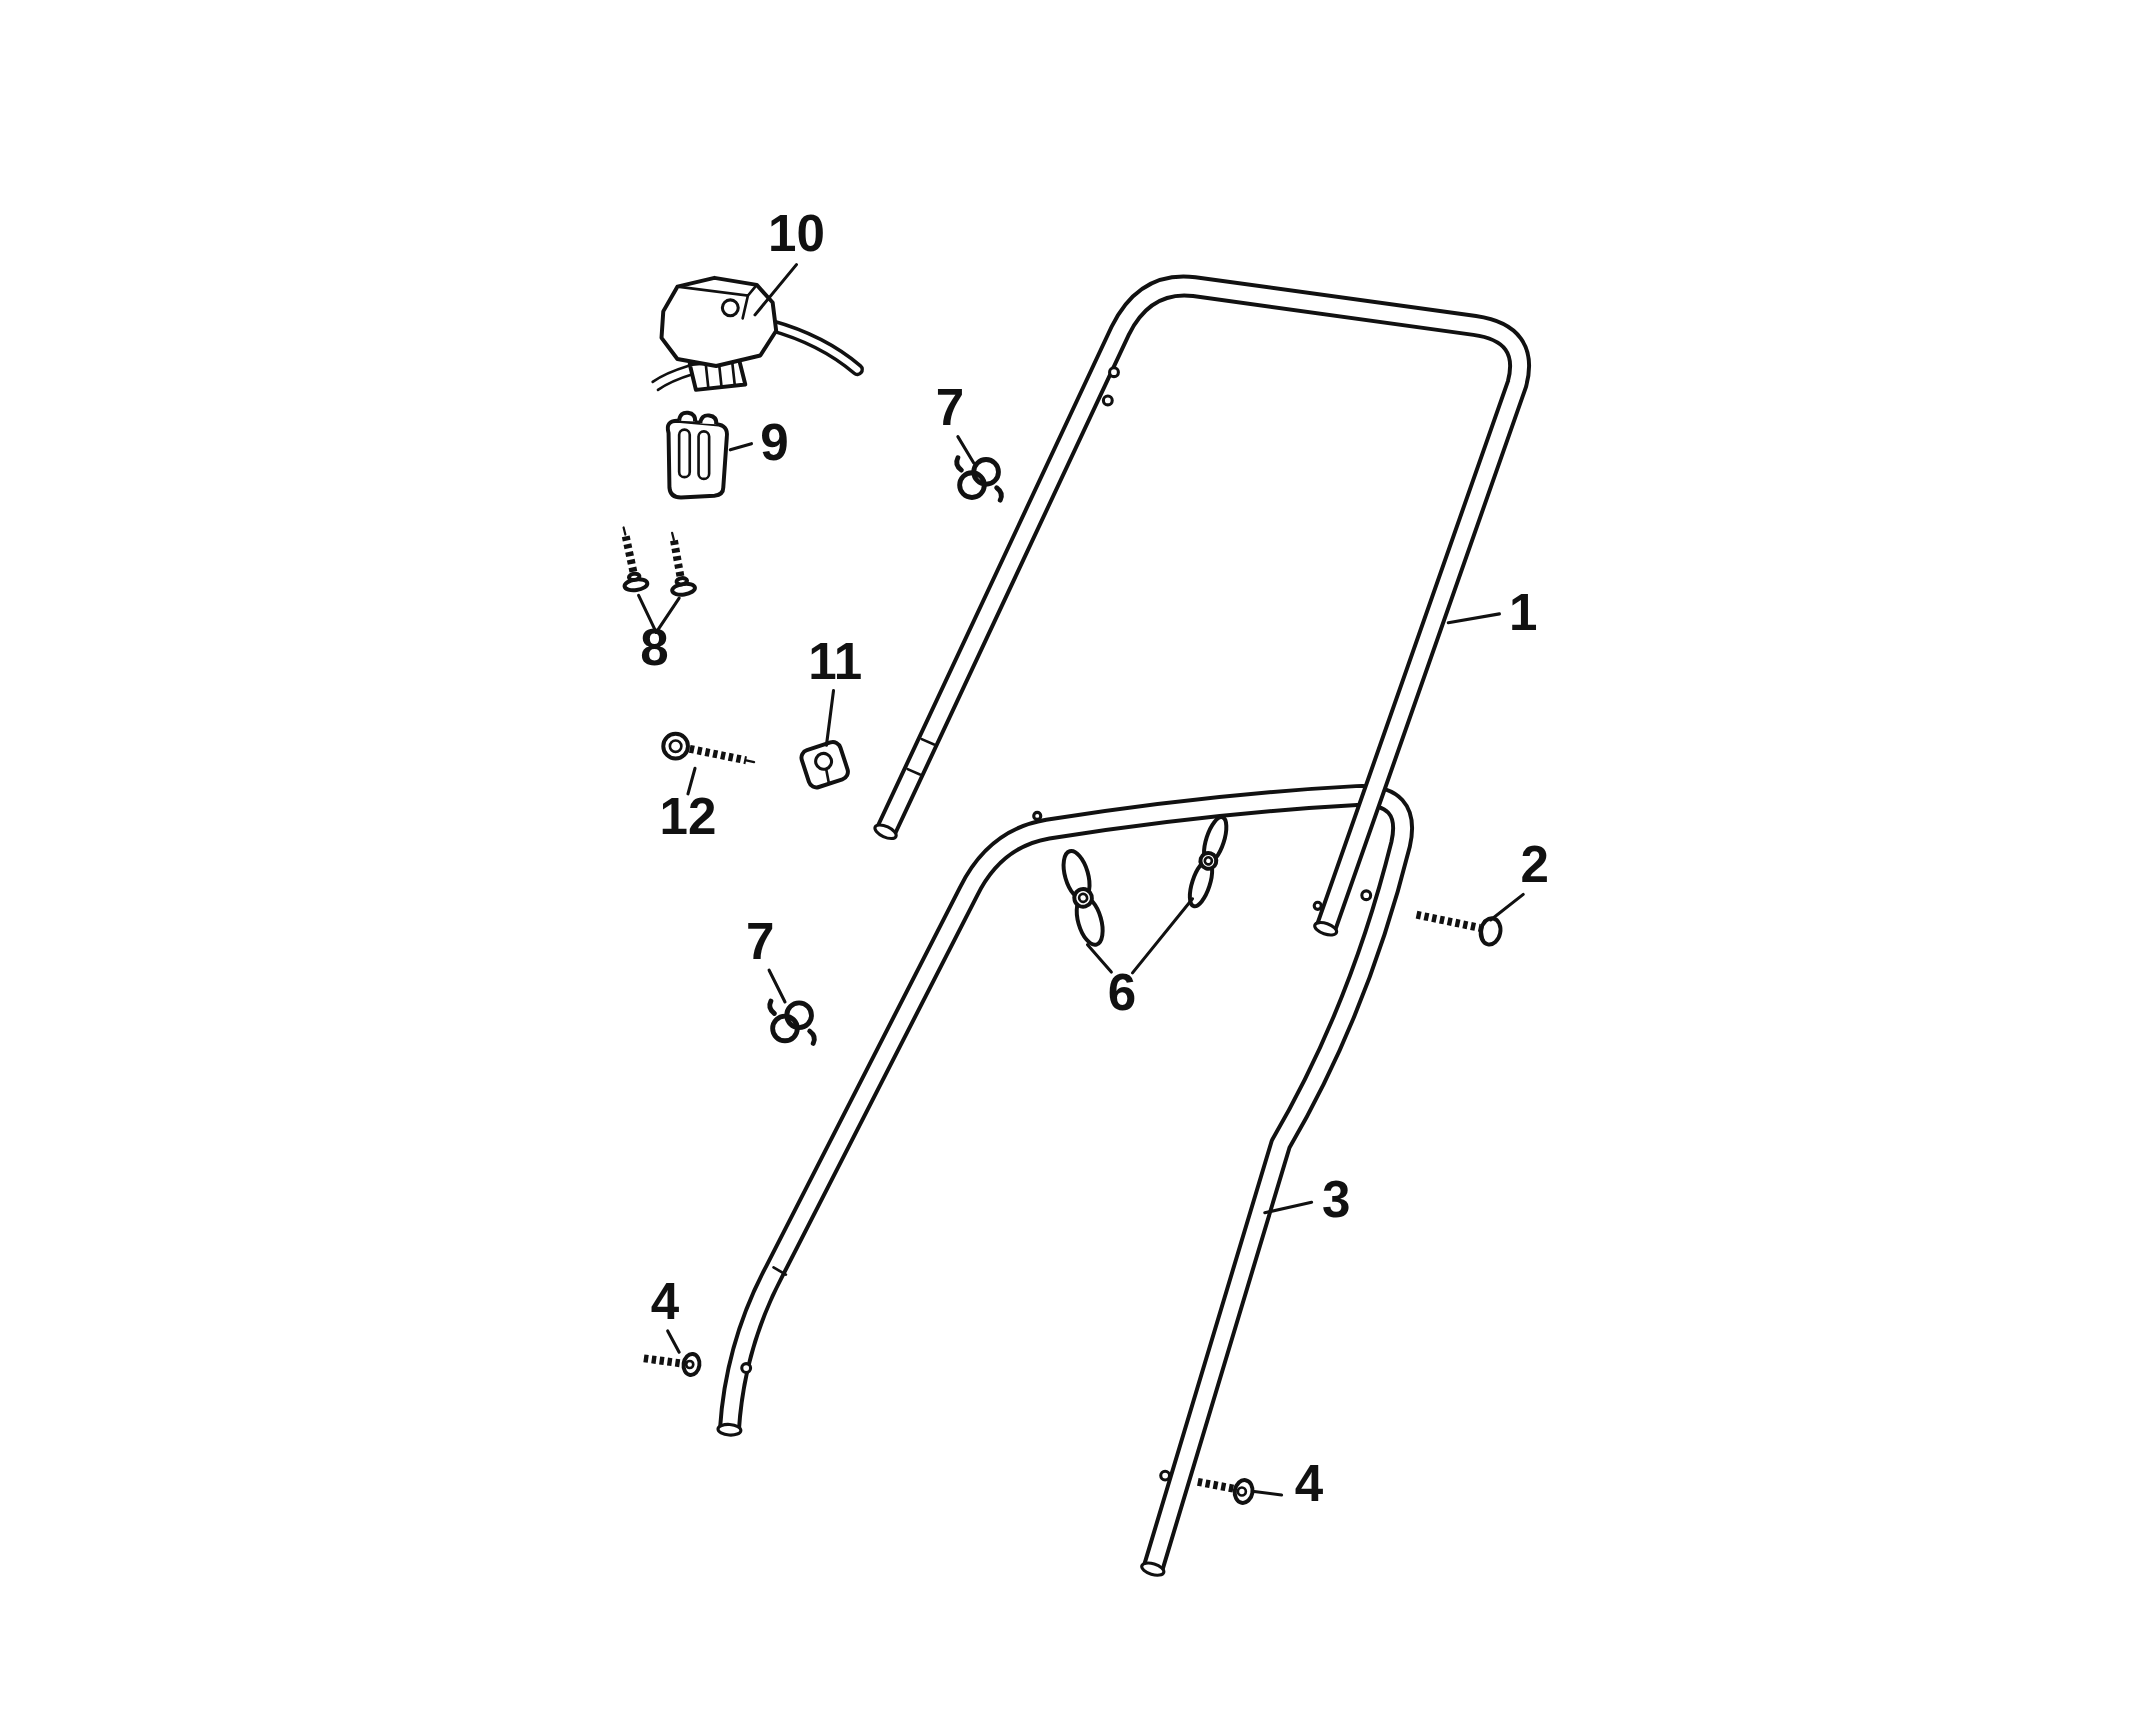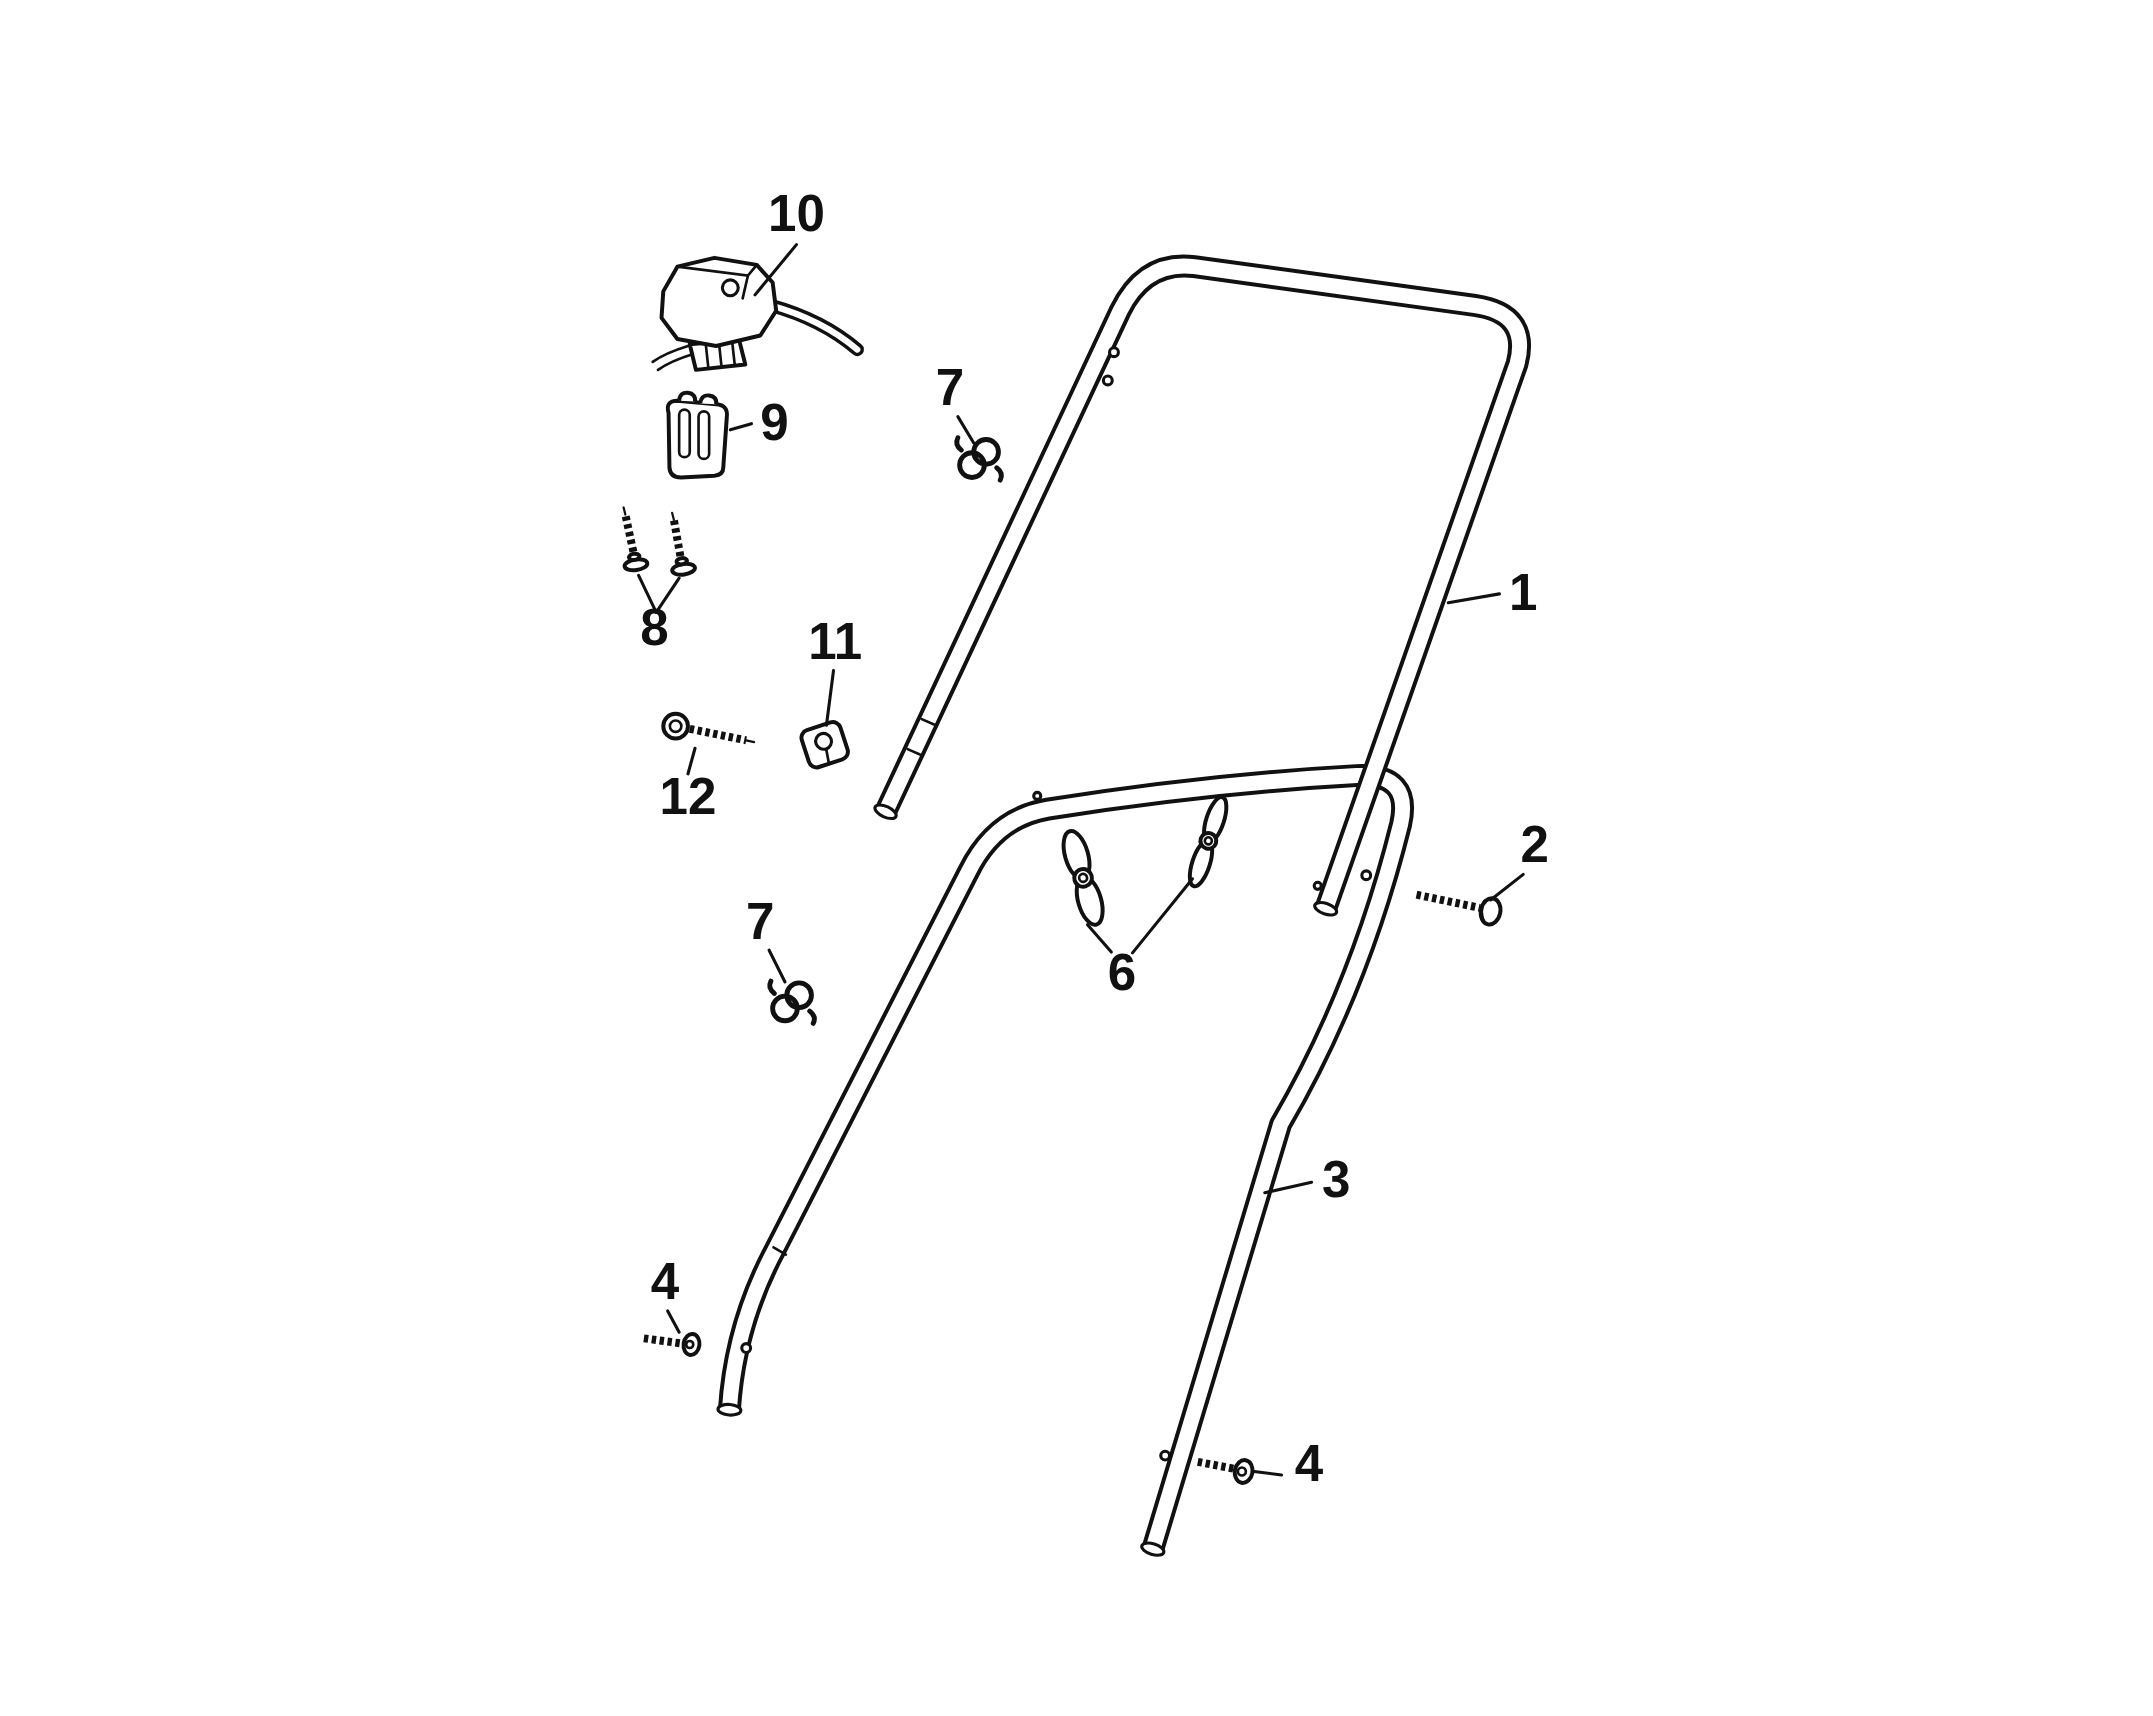--- a/index.html
+++ b/index.html
@@ -3,21 +3,21 @@
 <meta charset="utf-8">
 <style>
   html, body {
     margin: 0;
     padding: 0;
     background: #ffffff;
     width: 2153px;
     height: 1717px;
     font-family: "Liberation Sans", sans-serif;
   }
-  #stage { width: 2153px; height: 1463px; position: relative; }
+  #stage { width: 2153px; height: 1463px; position: relative; margin-top: 20px; }
   svg { display: block; }
 
   .tube-outer { fill: none; stroke: #111111; stroke-width: 26; stroke-linecap: butt; stroke-linejoin: round; }
   .tube-inner { fill: none; stroke: #ffffff; stroke-width: 17; stroke-linecap: butt; stroke-linejoin: round; }
   .outline    { fill: #ffffff; stroke: #111111; stroke-width: 4.5; stroke-linejoin: round; }
   .thin       { fill: none; stroke: #111111; stroke-width: 3; stroke-linecap: round; }
   .leader     { fill: none; stroke: #111111; stroke-width: 3.5; stroke-linecap: round; }
   .thread     { fill: none; stroke: #111111; stroke-width: 9; stroke-dasharray: 5 4; }
   .shankline  { fill: none; stroke: #111111; stroke-width: 2.5; stroke-linecap: round; }
   .hole       { fill: #ffffff; stroke: #111111; stroke-width: 3.5; }

